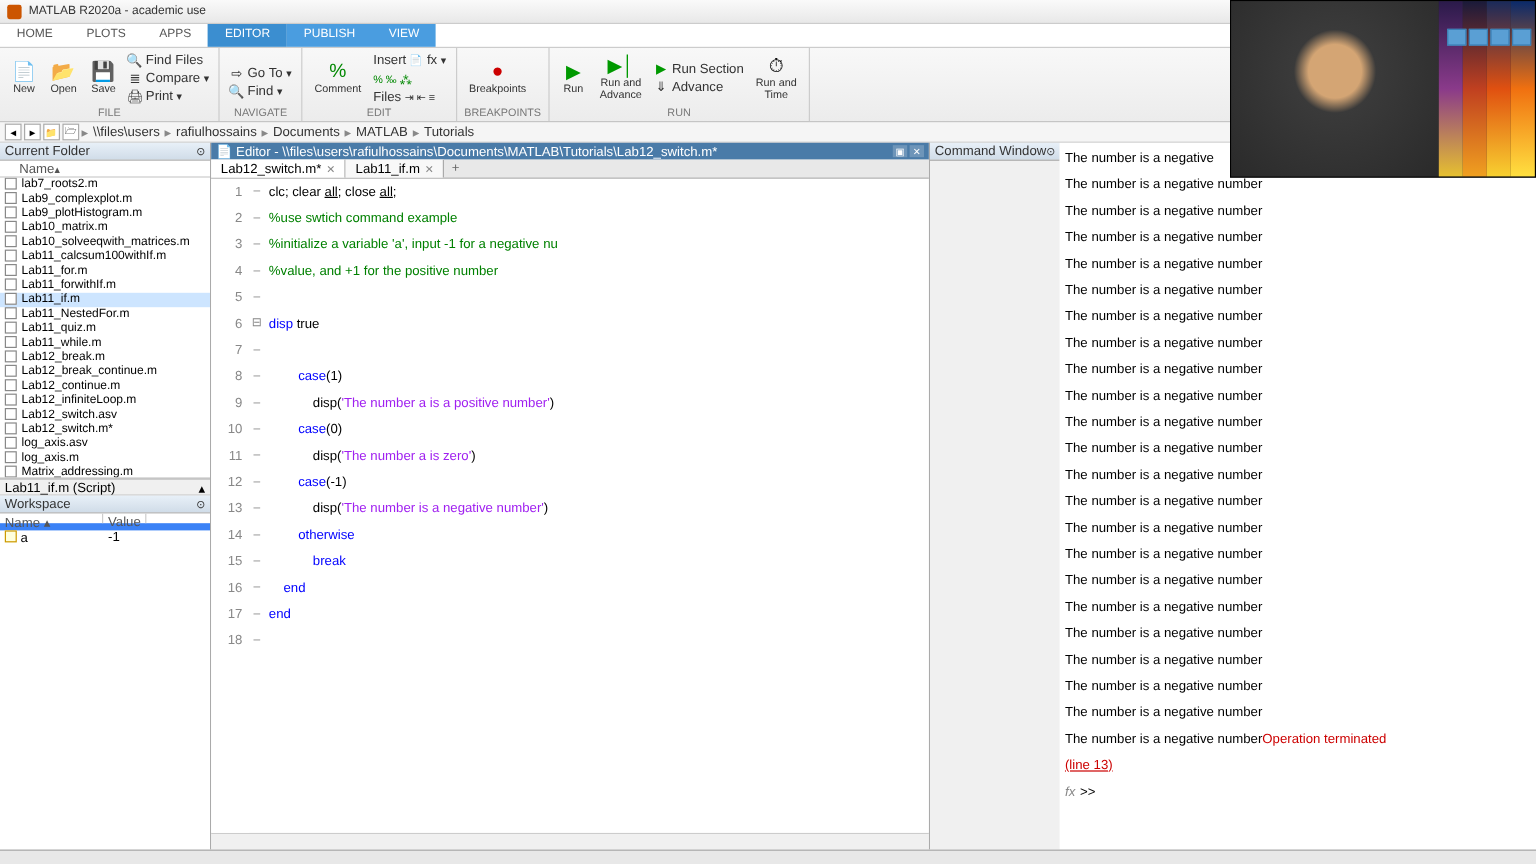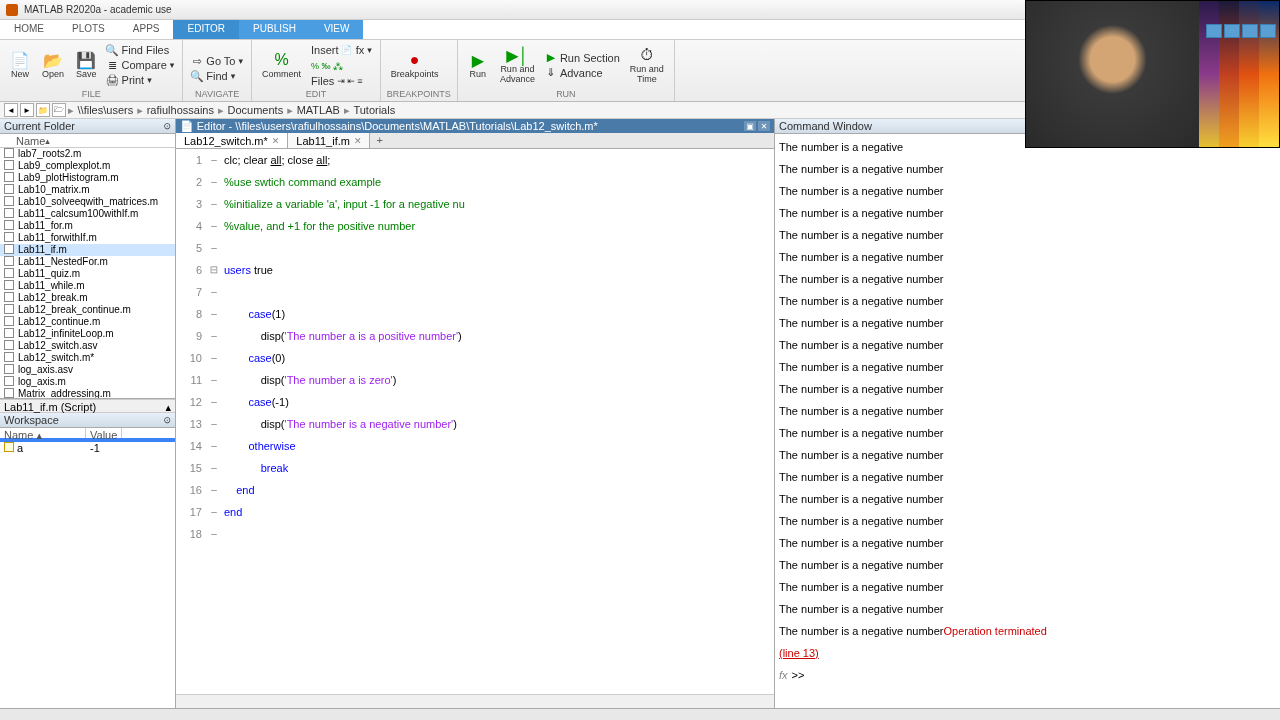--- a/index.html
+++ b/index.html
@@ -31,21 +31,21 @@
 .panel-header { height: 15px; background: linear-gradient(#e8f0f8,#d0dce8); border-bottom: 1px solid #aaa; display: flex; align-items: center; padding: 0 4px; font-size: 10px; color: #333; justify-content: space-between; }
 .panel-header .ph-arrow { font-size: 9px; cursor: pointer; }
 .folder-panel { flex: 1; background: #fff; overflow: hidden; border-bottom: 1px solid #aaa; }
 .folder-cols { height: 14px; border-bottom: 1px solid #ccc; display: flex; align-items: center; padding-left: 16px; font-size: 9px; color: #555; }
 .file-list { overflow-y: auto; height: 252px; }
 .file-item { display: flex; align-items: flex-start; padding: 0 4px; height: 12px; font-size: 10px; cursor: pointer; }
 .file-item.selected { background: #cde5ff; }
 .file-icon { width: 10px; height: 10px; margin-right: 4px; background: #fff; border: 1px solid #888; position: relative; }
 .script-bar { height: 14px; background: #f0f0f0; border-top: 1px solid #ccc; border-bottom: 1px solid #ccc; font-size: 9px; padding: 1px 4px; display: flex; justify-content: space-between; }
 .workspace-panel { height: 280px; background: #fff; }
-.ws-cols { height: 14px; border-bottom: 4px solid #3b82f6; display: flex; font-size: 9px; color: #555; }
+.ws-cols { height: 14px; border-bottom: 6px solid #3b82f6; display: flex; font-size: 9px; color: #555; }
 .ws-col { padding: 1px 4px; border-right: 1px solid #ccc; }
 .ws-row { display: flex; font-size: 10px; height: 13px; }
 .ws-cell { padding: 0 4px; }
 .ws-varicon { width: 10px; height: 10px; border: 1px solid #c90; background: #ffd; margin-right: 3px; display: inline-block; }
 .editor-area { flex: 1; display: flex; flex-direction: column; border-right: 1px solid #aaa; }
 .editor-title { height: 14px; background: #4a7ba8; color: #fff; display: flex; align-items: center; padding: 0 4px; font-size: 10px; justify-content: space-between; }
 .editor-title .et-btns { display: flex; gap: 2px; }
 .et-btn { width: 12px; height: 10px; background: rgba(255,255,255,0.2); font-size: 8px; display: flex; align-items: center; justify-content: center; cursor: pointer; }
 .editor-tabs { height: 16px; background: #e8e8e8; display: flex; border-bottom: 1px solid #aaa; }
 .editor-tab { padding: 1px 8px; font-size: 10px; background: #f8f8f8; border-right: 1px solid #aaa; display: flex; align-items: center; gap: 4px; cursor: pointer; }
@@ -58,21 +58,21 @@
 .fold-col { width: 12px; }
 .fold-mark { height: 22px; line-height: 22px; text-align: center; color: #888; font-size: 10px; }
 .code-lines { flex: 1; padding-left: 4px; }
 .code-line { height: 22px; line-height: 22px; white-space: pre; }
 .k-comment { color: #008000; }
 .k-keyword { color: #0000ff; }
 .k-string { color: #a020f0; }
 .k-fn { color: #000; }
 .k-underline { color: #000; text-decoration: underline; }
 .editor-hscroll { height: 14px; background: #f0f0f0; border-top: 1px solid #ccc; }
-.cmd-area { width: 505px; display: flex; flex-direction: column; }
+.cmd-area { width: 505px; display: flex; flex-direction: row; }
 .cmd-body { flex: 1; background: #fff; font-family: 'Consolas', monospace; font-size: 15px; padding: 2px 4px; overflow: hidden; }
 .cmd-line { height: 22px; line-height: 22px; white-space: pre; }
 .cmd-error { color: #c00; }
 .cmd-link { color: #c00; text-decoration: underline; }
 .cmd-prompt { display: flex; align-items: center; height: 22px; }
 .cmd-prompt .fx { font-style: italic; color: #888; margin-right: 4px; }
 .webcam-overlay { position: absolute; top: 0; right: 0; width: 255px; height: 148px; background: #222; border: 1px solid #000; display: flex; }
 .webcam-person { flex: 1; background: radial-gradient(ellipse at 50% 40%, #d4a574 18%, #3a3a3a 28%, #2a2a2a 100%); }
 .webcam-art { width: 80px; display: flex; }
 .art-strip { flex: 1; }
@@ -314,21 +314,21 @@
           <div class="fold-mark">–</div>
           <div class="fold-mark">–</div>
           <div class="fold-mark">–</div>
         </div>
       <div class="code-lines" id="code-lines">
           <div class="code-line"><span class="k-fn">clc; clear </span><span class="k-underline">all</span><span class="k-fn">; close </span><span class="k-underline">all</span><span class="k-fn">;</span></div>
           <div class="code-line"><span class="k-comment">%use swtich command example</span></div>
           <div class="code-line"><span class="k-comment">%initialize a variable 'a', input -1 for a negative nu</span></div>
           <div class="code-line"><span class="k-comment">%value, and +1 for the positive number</span></div>
           <div class="code-line"></div>
-          <div class="code-line"><span class="k-keyword">users </span><span class="k-fn">true</span></div>
+          <div class="code-line"><span class="k-keyword">disp </span><span class="k-fn">true</span></div>
           <div class="code-line"></div>
           <div class="code-line"><span class="k-fn">        </span><span class="k-keyword">case</span><span class="k-fn">(1)</span></div>
           <div class="code-line"><span class="k-fn">            disp(</span><span class="k-string">'The number a is a positive number'</span><span class="k-fn">)</span></div>
           <div class="code-line"><span class="k-fn">        </span><span class="k-keyword">case</span><span class="k-fn">(0)</span></div>
           <div class="code-line"><span class="k-fn">            disp(</span><span class="k-string">'The number a is zero'</span><span class="k-fn">)</span></div>
           <div class="code-line"><span class="k-fn">        </span><span class="k-keyword">case</span><span class="k-fn">(-1)</span></div>
           <div class="code-line"><span class="k-fn">            disp(</span><span class="k-string">'The number is a negative number'</span><span class="k-fn">)</span></div>
           <div class="code-line"><span class="k-fn">        </span><span class="k-keyword">otherwise</span></div>
           <div class="code-line"><span class="k-fn">            </span><span class="k-keyword">break</span></div>
           <div class="code-line"><span class="k-fn">    </span><span class="k-keyword">end</span></div>

